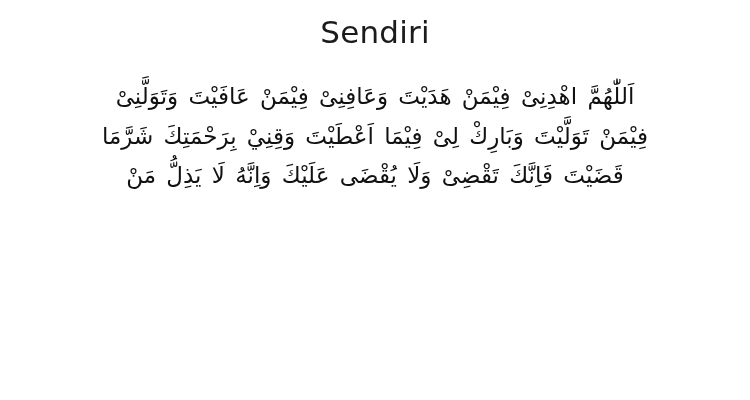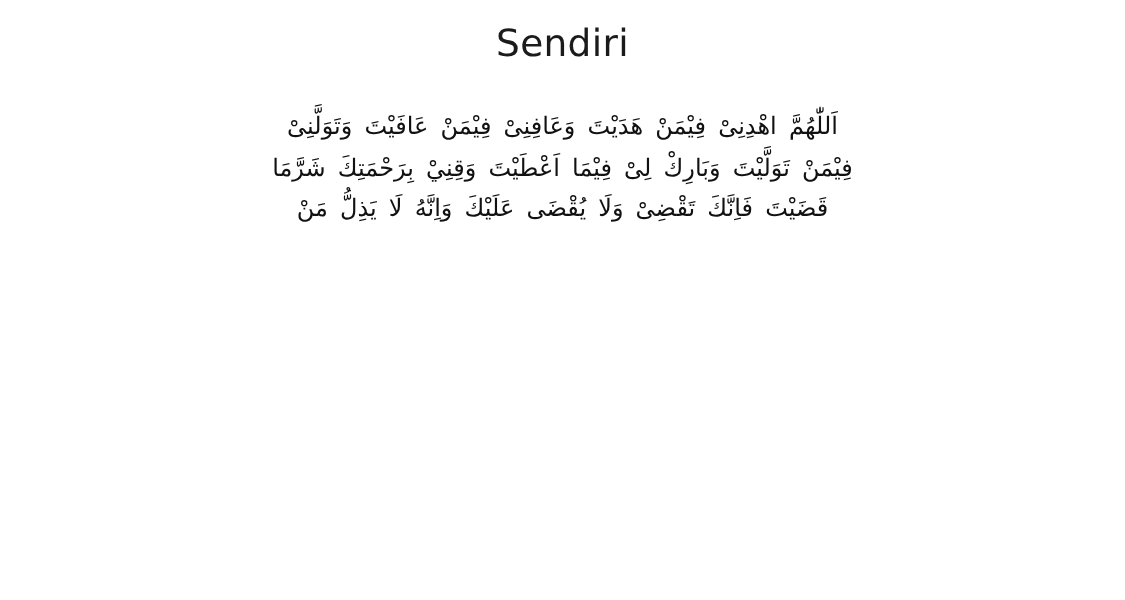--- a/index.html
+++ b/index.html
@@ -18,36 +18,36 @@
     height: 400px;
     box-sizing: border-box;
     position: relative;
     background: #ffffff;
     display: flex;
     flex-direction: column;
     align-items: center;
   }
   .title {
     margin-top: 14px;
-    font-size: 25px;
+    font-size: 31px;
     font-weight: 400;
     color: #1b1b1b;
     letter-spacing: 0.2px;
     font-family: "DejaVu Sans", sans-serif;
     text-align: center;
     line-height: 1.2;
   }
   .arabic-block {
     margin-top: 26px;
     width: 666px;
     direction: rtl;
     text-align: center;
     color: #111111;
     font-family: "DejaVu Sans", "Liberation Sans", sans-serif;
-    font-size: 16px;
+    font-size: 23px;
     line-height: 1.72;
     word-spacing: 3px;
     font-weight: 500;
   }
   .arabic-line {
     display: block;
     white-space: nowrap;
   }
 </style>
 </head>

